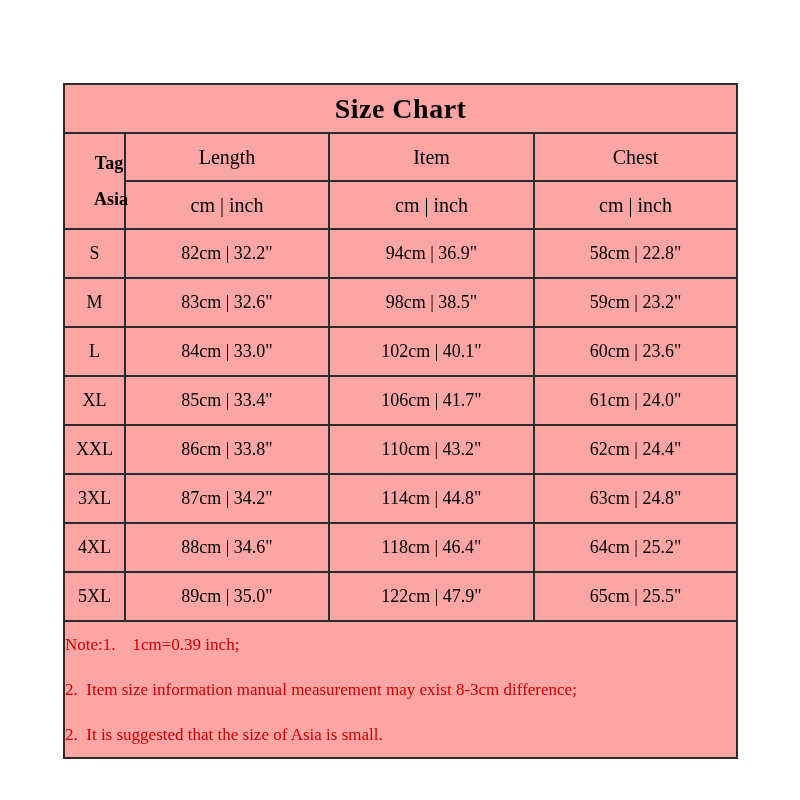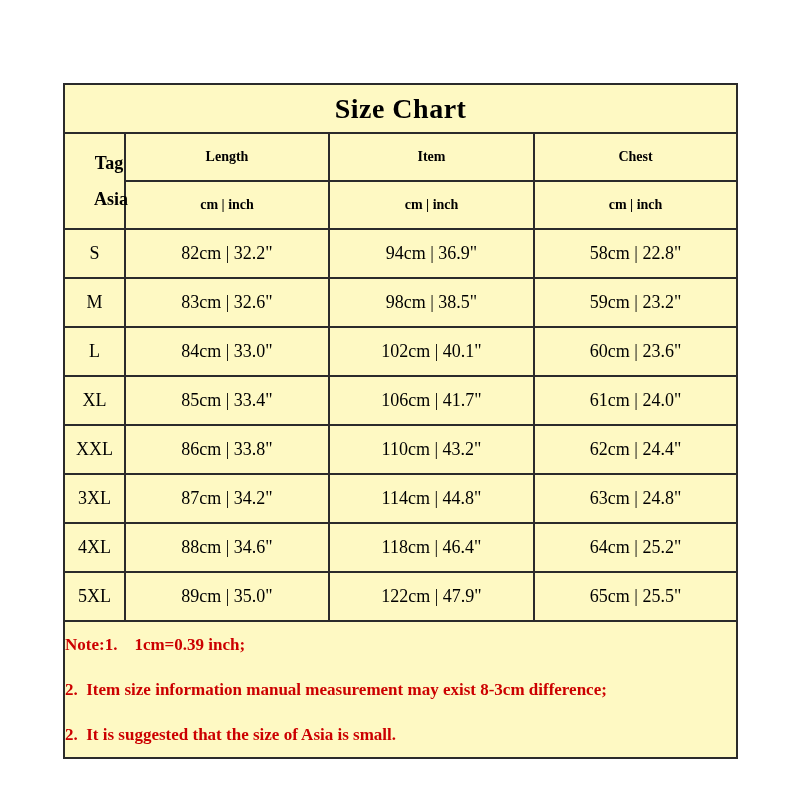--- a/index.html
+++ b/index.html
@@ -15,38 +15,38 @@
     color: #000000;
   }
   table.size-table {
     position: absolute;
     left: 63px;
     top: 83px;
     width: 673px;
     height: 643px;
     border-collapse: collapse;
     table-layout: fixed;
-    background: #fef9c3;
+    background: #fca5a5;
   }
   table.size-table td {
     border: 2px solid #2b2b2b;
     text-align: center;
     vertical-align: middle;
     padding: 0;
   }
   td.title-cell {
     height: 47px;
     font-size: 28px;
     font-weight: bold;
     letter-spacing: 0.5px;
   }
   td.col-head, td.unit-head {
     height: 46px;
-    font-size: 14px;
-    font-weight: bold;
+    font-size: 20px;
+    font-weight: normal;
   }
   td.tag-cell {
     font-size: 18px;
     font-weight: bold;
     padding: 0;
   }
   .tag-stack {
     display: flex;
     flex-direction: column;
     justify-content: space-evenly;
@@ -57,21 +57,20 @@
     line-height: 1;
   }
   tr.data-row td {
     height: 47px;
     font-size: 18px;
   }
   td.notes-cell {
     text-align: left;
     vertical-align: top;
     padding: 1px 4px 0 4px;
-    font-weight: bold;
   }
   .note-line {
     height: 45px;
     display: flex;
     align-items: center;
     font-size: 17px;
     color: #cc0000;
     white-space: pre-wrap;
     line-height: 1.15;
   }

